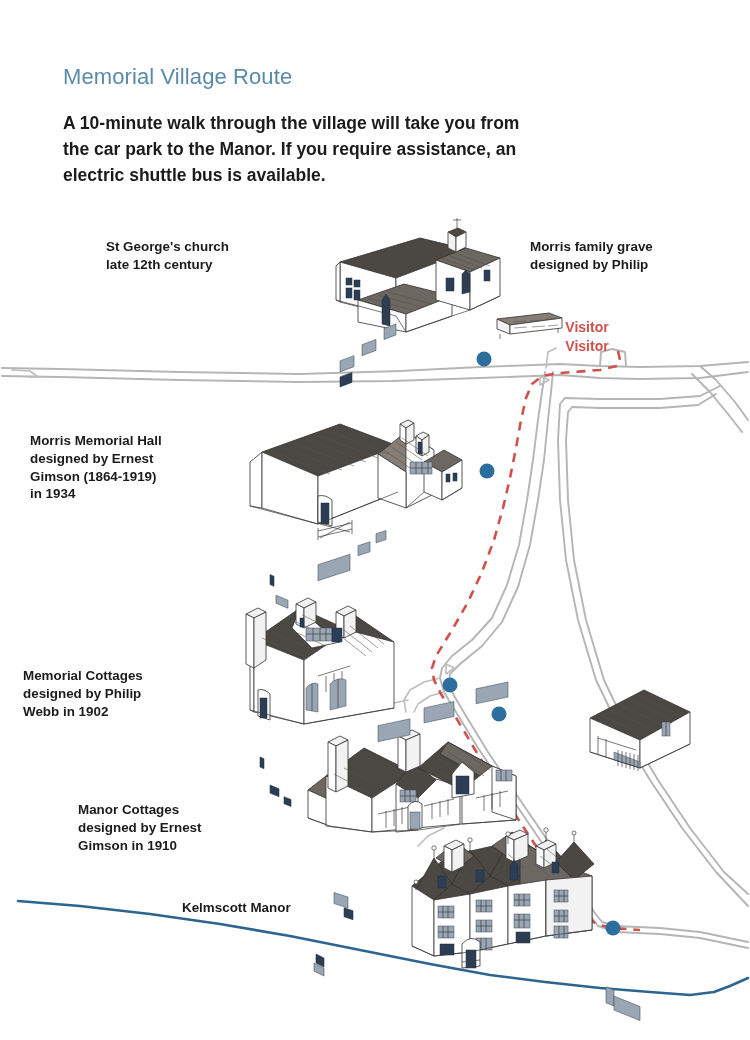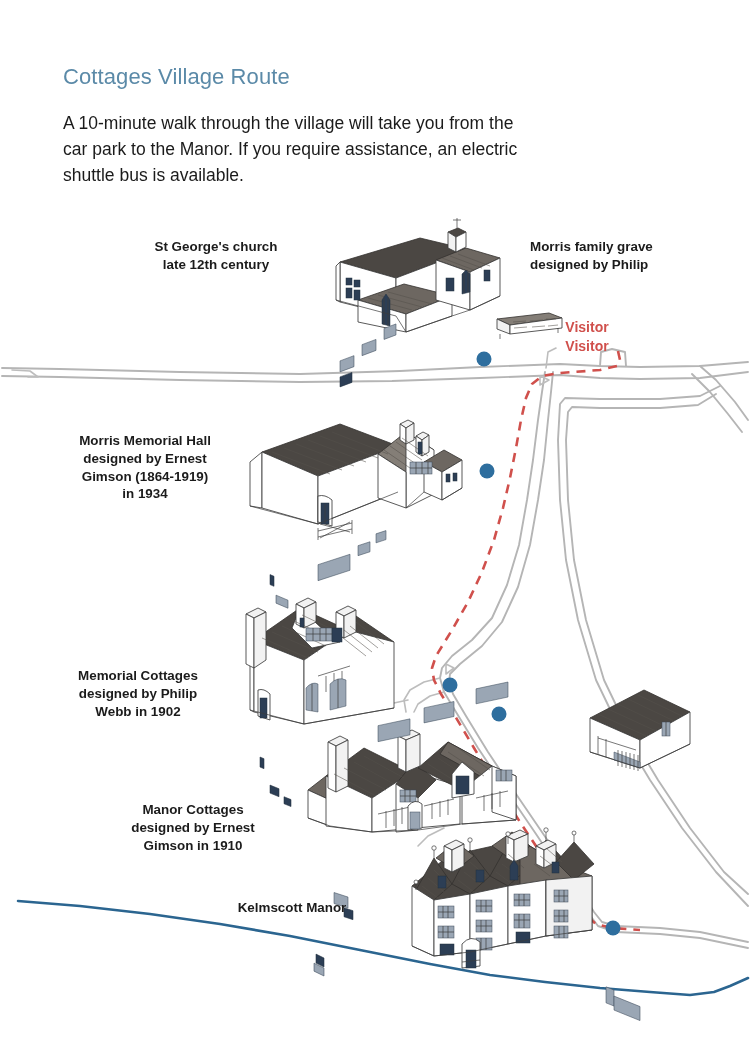--- a/index.html
+++ b/index.html
@@ -33,21 +33,21 @@
     color: #5b8aa8;
     letter-spacing: 0.1px;
     margin: 0;
     line-height: 1.2;
   }
   #intro-paragraph {
     margin: 21px 4px 0 0;
     font-size: 17.5px;
     line-height: 1.47;
     color: #1b1b1b;
-    font-weight: 400;
+    font-weight: 700;
     max-width: 460px;
   }
 
   
   #map-canvas {
     position: absolute;
     left: 0;
     top: 0;
     width: 750px;
     height: 1040px;
@@ -64,41 +64,41 @@
     color: #1b1b1b;
   }
   .map-label .lbl-title {
     font-weight: 700;
     display: block;
   }
   .map-label .lbl-sub {
     font-weight: 700;
     display: block;
   }
-  .align-right { text-align: center; }
+  .align-right { text-align: left; }
   .align-left  { text-align: left; }
   .align-center{ text-align: center; }
 
   #label-church     { right: 424px; top: 238px; width: 220px; }
   #label-grave      { left: 530px;  top: 238px; width: 200px; }
   #label-carpark    { left: 532px;  top: 318px; width: 110px;
                       color: #d0504c; font-size: 14px; line-height: 1.34; }
   #label-carpark .lbl-sub { color: #d0504c; }
   #label-hall       { right: 490px; top: 432px; width: 230px; }
   #label-memcott    { right: 497px; top: 667px; width: 230px; }
   #label-manorcott  { right: 442px; top: 801px; width: 230px; }
   #label-manor      { right: 348px; top: 899px; width: 220px; }
 </style>
 </head>
 <body>
 
 <div id="page">
 
   <div id="header-block">
-    <h1 id="page-title">Cottages Village Route</h1>
+    <h1 id="page-title">Memorial Village Route</h1>
     <p id="intro-paragraph">A 10-minute walk through the village will take you from the car park to the Manor. If you require assistance, an electric shuttle bus is available.</p>
   </div>
 
   <div id="map-canvas">
     <svg width="750" height="1040" viewBox="0 0 750 1040" xmlns="http://www.w3.org/2000/svg">
 
       <defs>
         <style>
           .road      { fill:none; stroke:#b5b5b5; stroke-width:1.9; stroke-linejoin:round; stroke-linecap:round; }
           .road-thin { fill:none; stroke:#bdbdbd; stroke-width:1.6; stroke-linejoin:round; stroke-linecap:round; }

